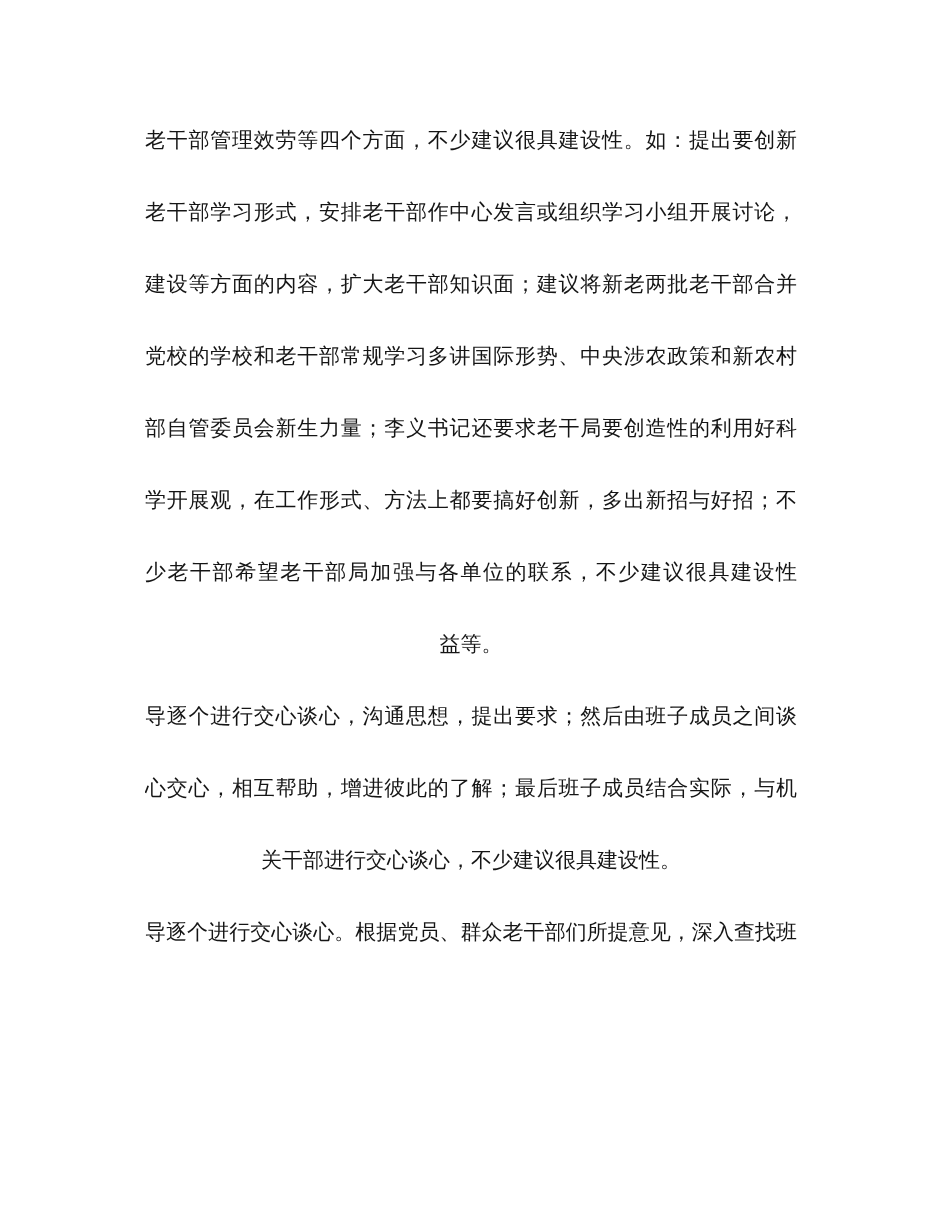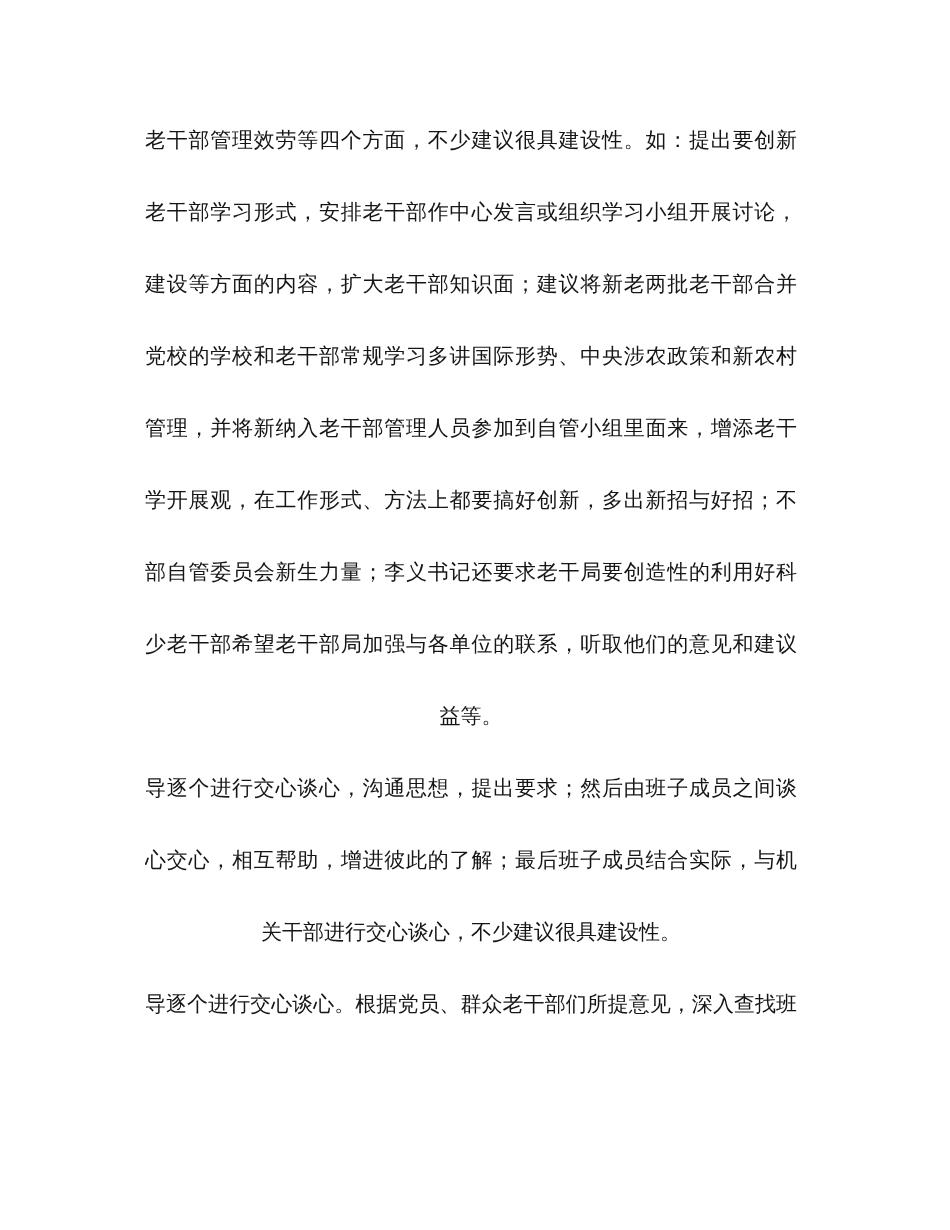--- a/index.html
+++ b/index.html
@@ -38,23 +38,22 @@
 </style>
 </head>
 <body>
 
 <div class="page">
   <div class="text-column" id="doc">
       <div class="line fill">老干部管理效劳等四个方面，不少建议很具建设性。如：提出要创新</div>
       <div class="line fill">老干部学习形式，安排老干部作中心发言或组织学习小组开展讨论，</div>
       <div class="line fill">建设等方面的内容，扩大老干部知识面；建议将新老两批老干部合并</div>
       <div class="line fill">党校的学校和老干部常规学习多讲国际形势、中央涉农政策和新农村</div>
-      <div class="line fill">管理，并将新纳入老干部管理人员参加到自管小组里面来，增添老干</div>
+      <div class="line fill">部自管委员会新生力量；李义书记还要求老干局要创造性的利用好科</div>
       <div class="line fill">学开展观，在工作形式、方法上都要搞好创新，多出新招与好招；不</div>
-      <div class="line fill">部自管委员会新生力量；李义书记还要求老干局要创造性的利用好科</div>
-      <div class="line fill">少老干部希望老干部局加强与各单位的联系，听取他们的意见和建议</div>
+      <div class="line fill">少老干部希望老干部局加强与各单位的联系，不少建议很具建设性</div>
       <div class="line">益等。</div>
       <div class="line fill">导逐个进行交心谈心，沟通思想，提出要求；然后由班子成员之间谈</div>
       <div class="line fill">心交心，相互帮助，增进彼此的了解；最后班子成员结合实际，与机</div>
       <div class="line">关干部进行交心谈心，不少建议很具建设性。</div>
       <div class="line fill">导逐个进行交心谈心。根据党员、群众老干部们所提意见，深入查找班</div>
     </div>
 </div>
 
 </body></html>

